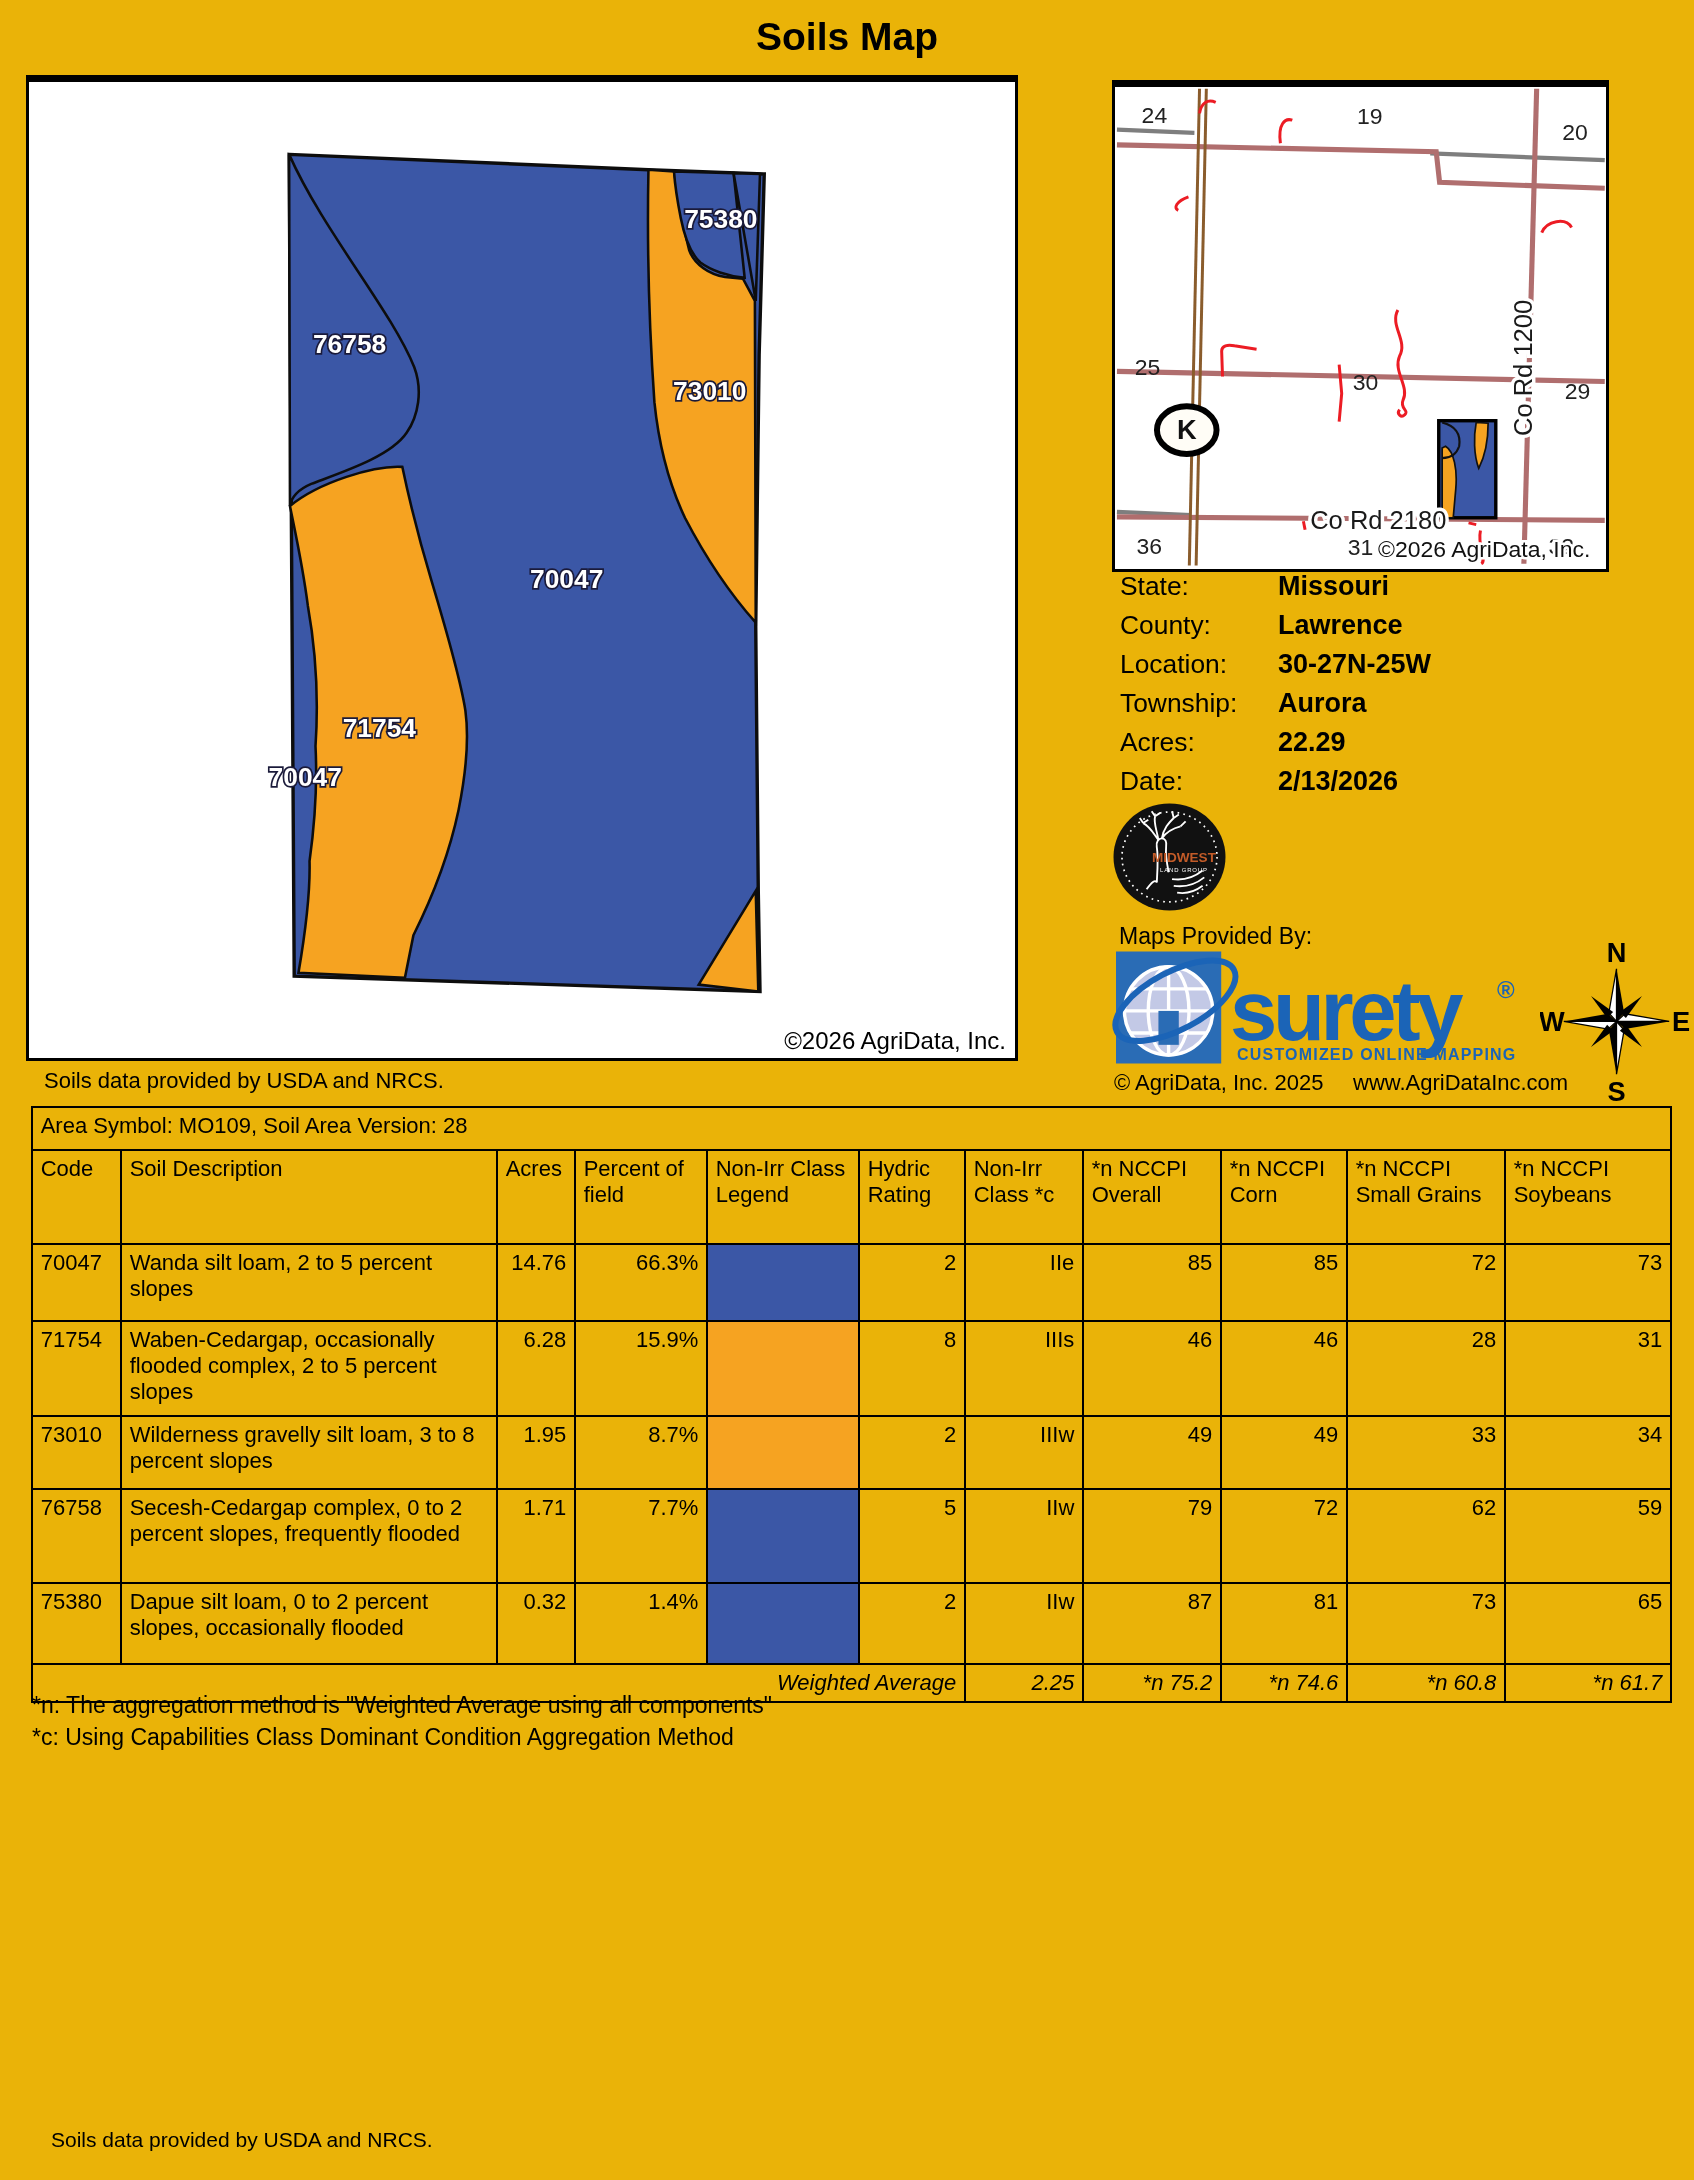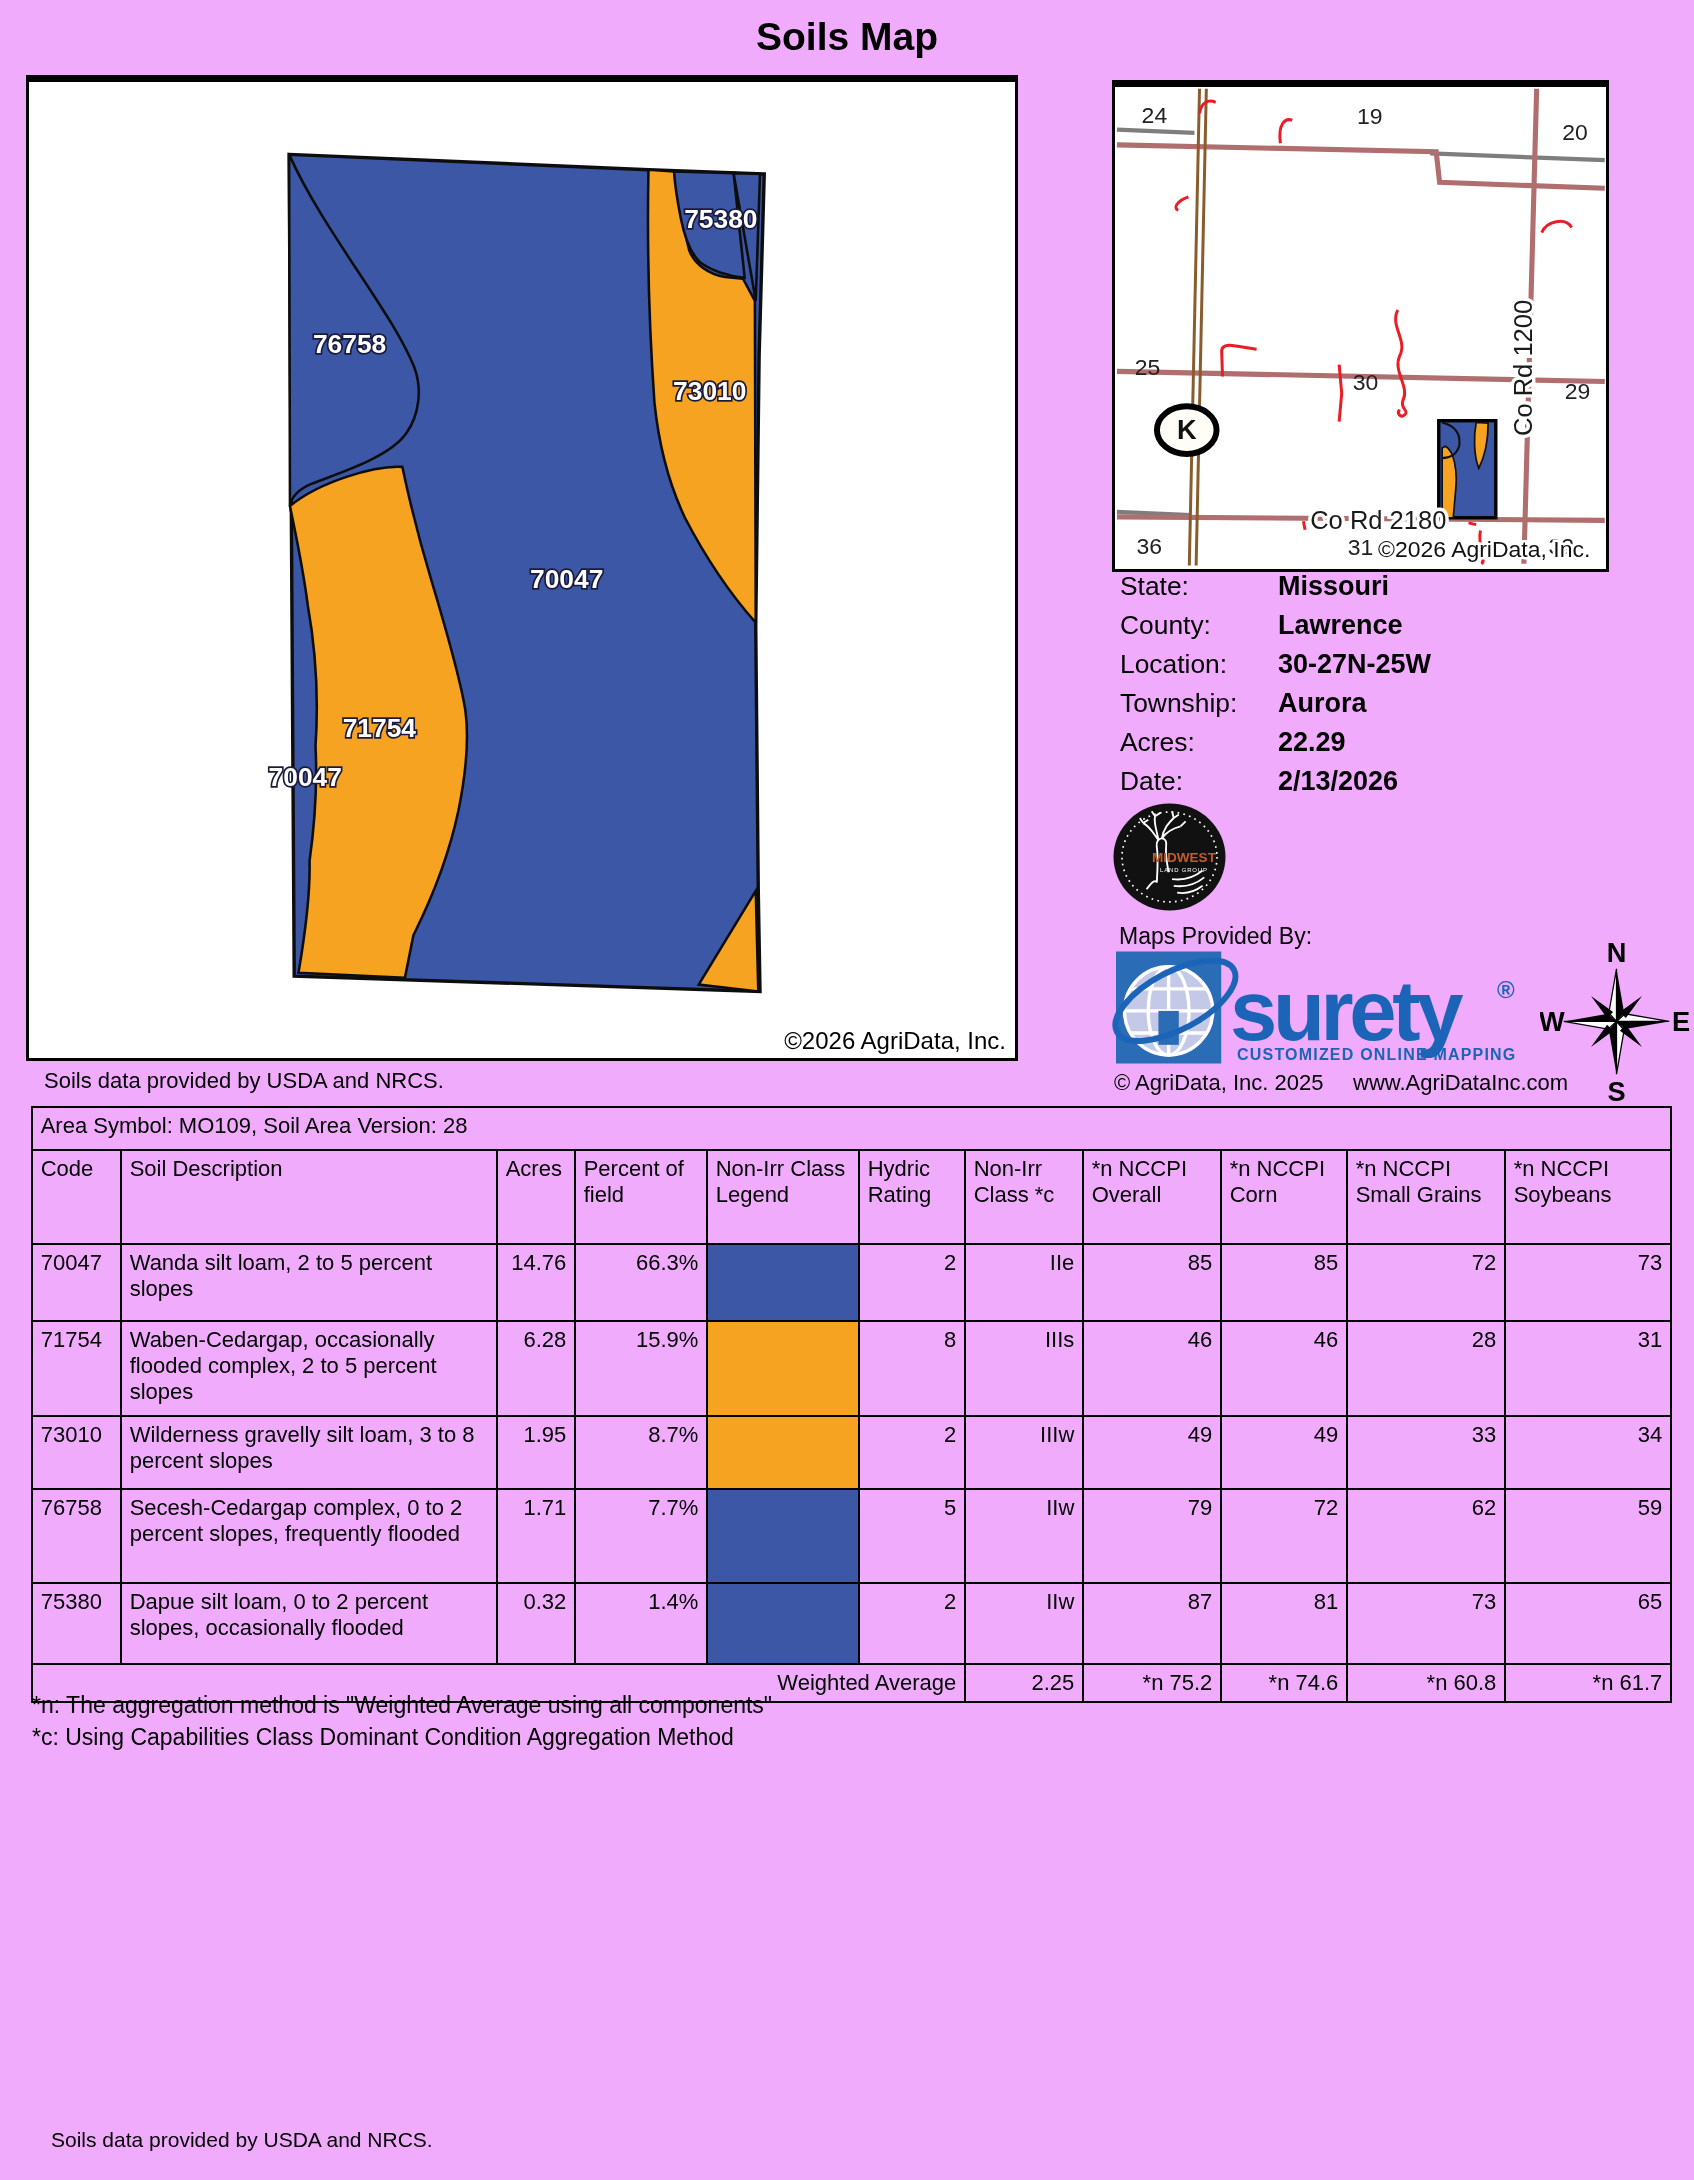--- a/index.html
+++ b/index.html
@@ -1,17 +1,17 @@
 <!DOCTYPE html>
 <html style="font-size:13.6px"><head>
 <meta charset="utf-8">
 <style>
   html,body{margin:0;padding:0;background:#fff;}
   body{font-family:"Liberation Sans", sans-serif; color:#000;}
-  #page{position:relative;width:1694px;height:2181px;background:#f0abfc;overflow:hidden;}
+  #page{position:relative;width:1694px;height:2181px;background:#eab308;overflow:hidden;}
   .abs{position:absolute;}
   #title{top:15.3px;left:0;width:1694px;text-align:center;font-size:39px;font-weight:bold;letter-spacing:0px;}
   
   #map-box{left:25.6px;top:75px;width:992px;height:986px;border:3.4px solid #000;border-top-width:7.7px;box-sizing:border-box;background:#fff;}
   #inset-box{left:1112px;top:80px;width:497px;height:492px;border:3.4px solid #000;border-top-width:7.7px;box-sizing:border-box;background:#fff;}
   #map-copyright{left:733px;top:1027px;width:273px;text-align:right;font-size:24px;}
   #map-usda{left:44px;top:1068px;font-size:22px;}
   
   #info{left:1120px;top:567px;width:511px;}
   .info-row{display:flex;height:39px;align-items:center;}
@@ -322,21 +322,21 @@
         <td class="num">0.32</td>
         <td class="num">1.4%</td>
         <td class="legend-cell" style="background-color: rgb(59, 87, 166);"></td>
         <td class="num">2</td>
         <td class="num">IIw</td>
         <td class="num">87</td>
         <td class="num">81</td>
         <td class="num">73</td>
         <td class="num">65</td>
       </tr>
-      <tr style="height:33px;">
+      <tr style="height:33px;font-style:italic;">
         <td colspan="6" class="num wa">Weighted Average</td>
         <td class="num wa">2.25</td>
         <td class="num wa">*n 75.2</td>
         <td class="num wa">*n 74.6</td>
         <td class="num wa">*n 60.8</td>
         <td class="num wa">*n 61.7</td>
       </tr>
     </tbody>
   </table>
 

